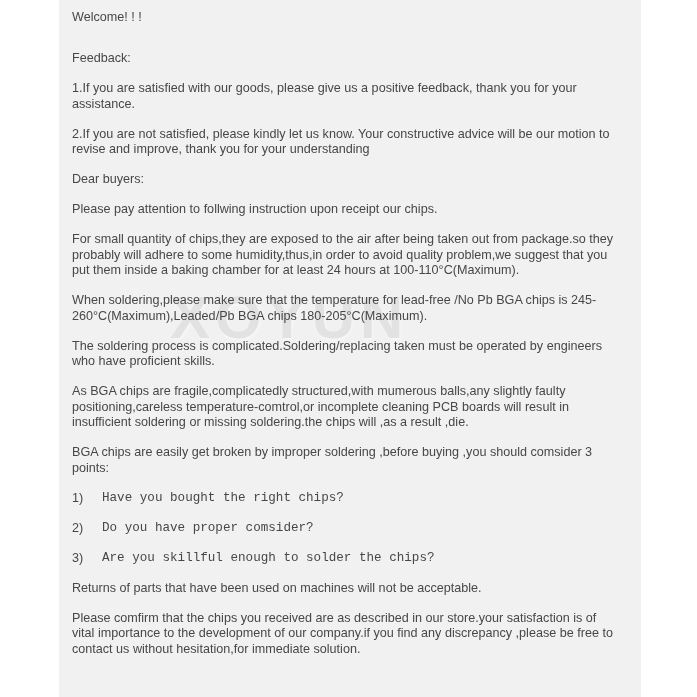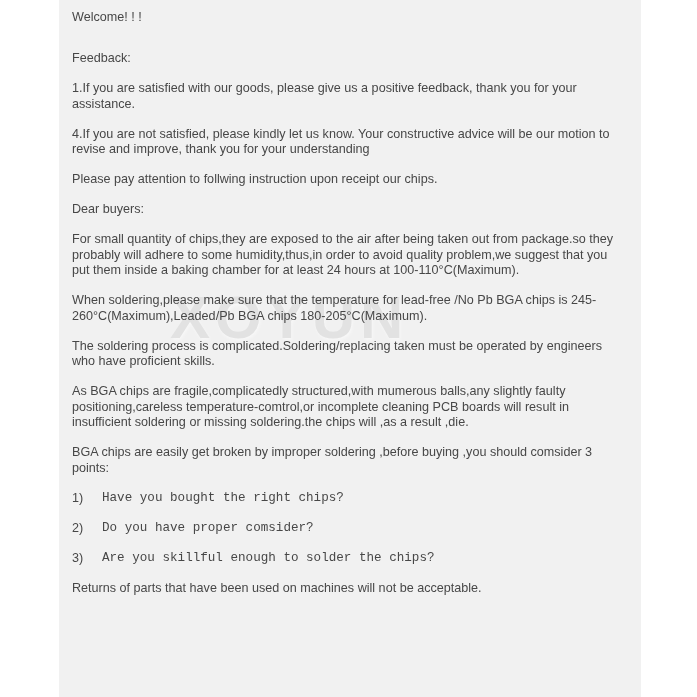--- a/index.html
+++ b/index.html
@@ -80,26 +80,26 @@
     <div class="watermark">XOYUN</div>
 
     <div class="text-col">
 
       <p class="para welcome">Welcome! ! !</p>
 
       <p class="para">Feedback:</p>
 
       <p class="para">1.If you are satisfied with our goods, please give us a positive feedback, thank you for your
 assistance.</p>
-      <p class="para">4.If you are not satisfied, please kindly let us know. Your constructive advice will be our motion to
+      <p class="para">2.If you are not satisfied, please kindly let us know. Your constructive advice will be our motion to
 revise and improve, thank you for your understanding</p>
 
+      <p class="para">Dear buyers:</p>
+
       <p class="para">Please pay attention to follwing instruction upon receipt our chips.</p>
-
-      <p class="para">Dear buyers:</p>
       <p class="para">For small quantity of chips,they are exposed to the air after being taken out from package.so they
 probably will adhere to some humidity,thus,in order to avoid quality problem,we suggest that you
 put them inside a baking chamber for at least 24 hours at 100-110°C(Maximum).</p>
       <p class="para">When soldering,please make sure that the temperature for lead-free /No Pb BGA chips is 245-
 260°C(Maximum),Leaded/Pb BGA chips 180-205°C(Maximum).</p>
       <p class="para">The soldering process is complicated.Soldering/replacing taken must be operated by engineers
 who have proficient skills.</p>
       <p class="para">As BGA chips are fragile,complicatedly structured,with mumerous balls,any slightly faulty
 positioning,careless temperature-comtrol,or incomplete cleaning PCB boards will result in
 insufficient soldering or missing soldering.the chips will ,as a result ,die.</p>
@@ -114,16 +114,19 @@
         <span class="num">2)</span>
         <span class="item-text">Do you have proper comsider?</span>
       </div>
       <div class="check-item">
         <span class="num">3)</span>
         <span class="item-text">Are you skillful enough to solder the chips?</span>
       </div>
 
       <p class="para">Returns of parts that have been used on machines will not be acceptable.</p>
 
+      <p class="para">Please comfirm that the chips you received are as described in our store.your satisfaction is of
+vital importance to the development of our company.if you find any discrepancy ,please be free to
+contact us without hesitation,for immediate solution.</p>
 
     </div>
   </div>
 </div>
 
 </body></html>

